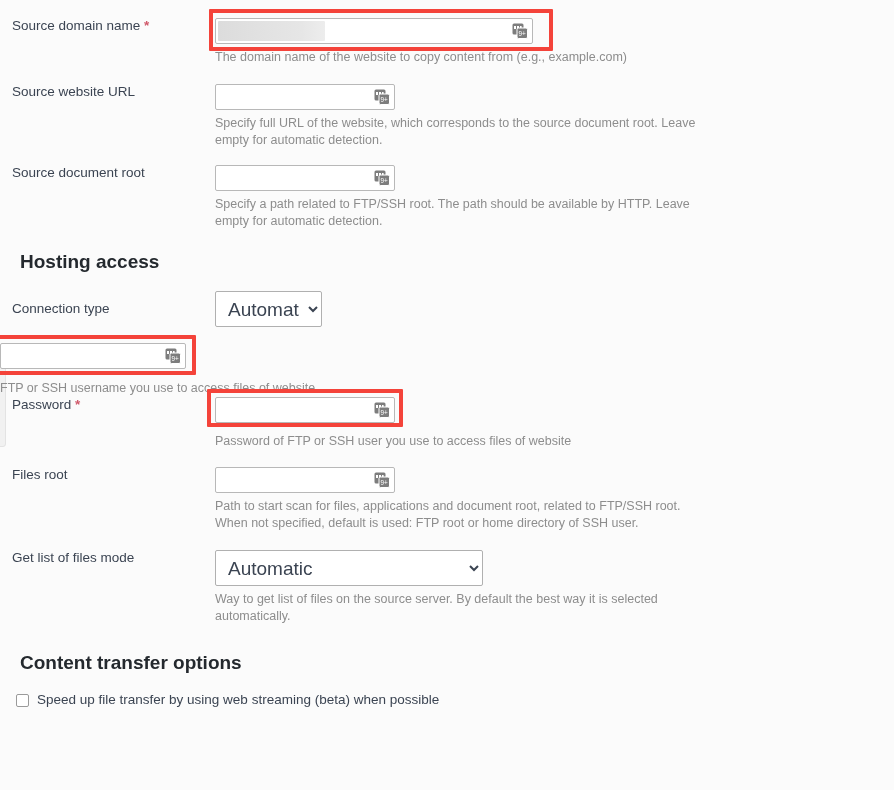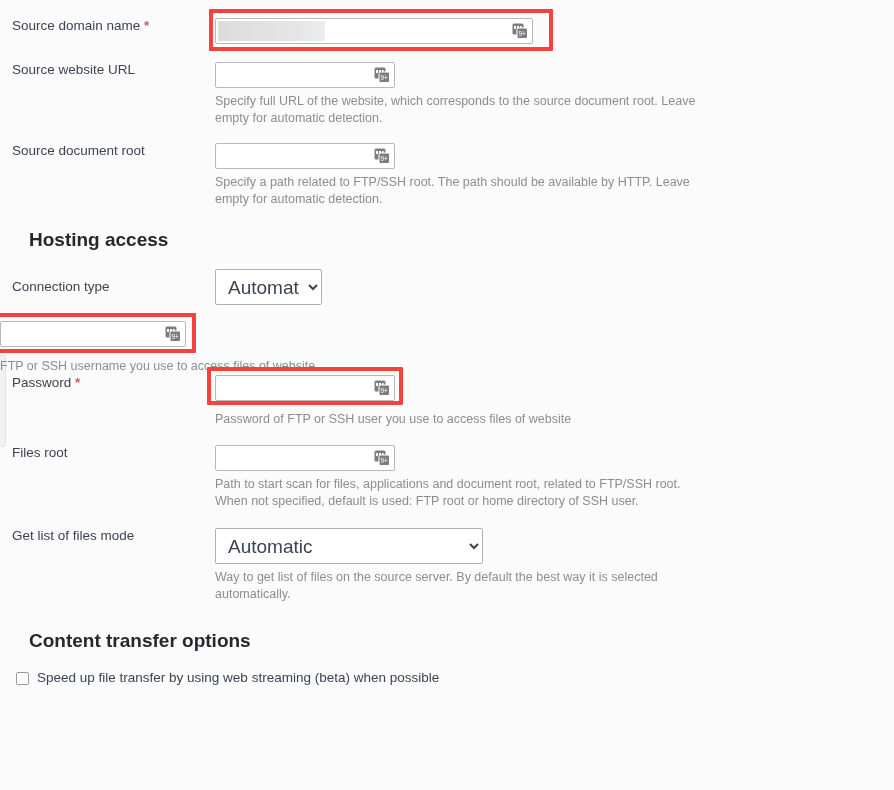--- a/index.html
+++ b/index.html
@@ -165,21 +165,21 @@
     line-height: 17px;
     margin-top: 5px;
     max-width: 500px;
   }
 
   .section-title {
     font-size: 19px;
     font-weight: 700;
     color: #24292e;
     padding-left: 20px;
-    margin: 9px;
+    margin: 0;
     line-height: 24px;
   }
 
   select.sel {
     font-family: "Liberation Sans", sans-serif;
     font-size: 19px;
     color: #3b4452;
     height: 36px;
     border: 1px solid #b0b0b0;
     border-radius: 2px;
@@ -246,20 +246,21 @@
               <rect x="0.5" y="0.5" width="11" height="11" rx="1.5" fill="#7d7d7d"></rect>
               <rect x="2" y="3" width="2" height="3" fill="#ffffff"></rect>
               <rect x="5" y="3" width="2" height="3" fill="#ffffff"></rect>
               <rect x="8" y="3" width="1.6" height="3" fill="#ffffff"></rect>
               <rect x="5" y="5" width="10.5" height="10.5" rx="1.5" fill="#7d7d7d" stroke="#ffffff" stroke-width="1"></rect>
               <text x="10.2" y="13.3" font-family="Liberation Sans, sans-serif" font-size="6.4" fill="#ffffff" text-anchor="middle">9+</text>
             </svg>
           </span>
           <div class="hl hl-domain"></div>
         </div>
+        <div class="hint">The domain name of the website to copy content from (e.g., example.com)</div>
       </div>
     </div>
 
     <div class="row" style="margin-top:18px;">
       <div class="label-cell">Source website URL</div>
       <div class="field-cell">
         <div class="inp-wrap">
           <input class="inp wide" type="text" value="" style="">
           <span class="fill-icon">
             <svg width="16" height="16" viewBox="0 0 16 16">

